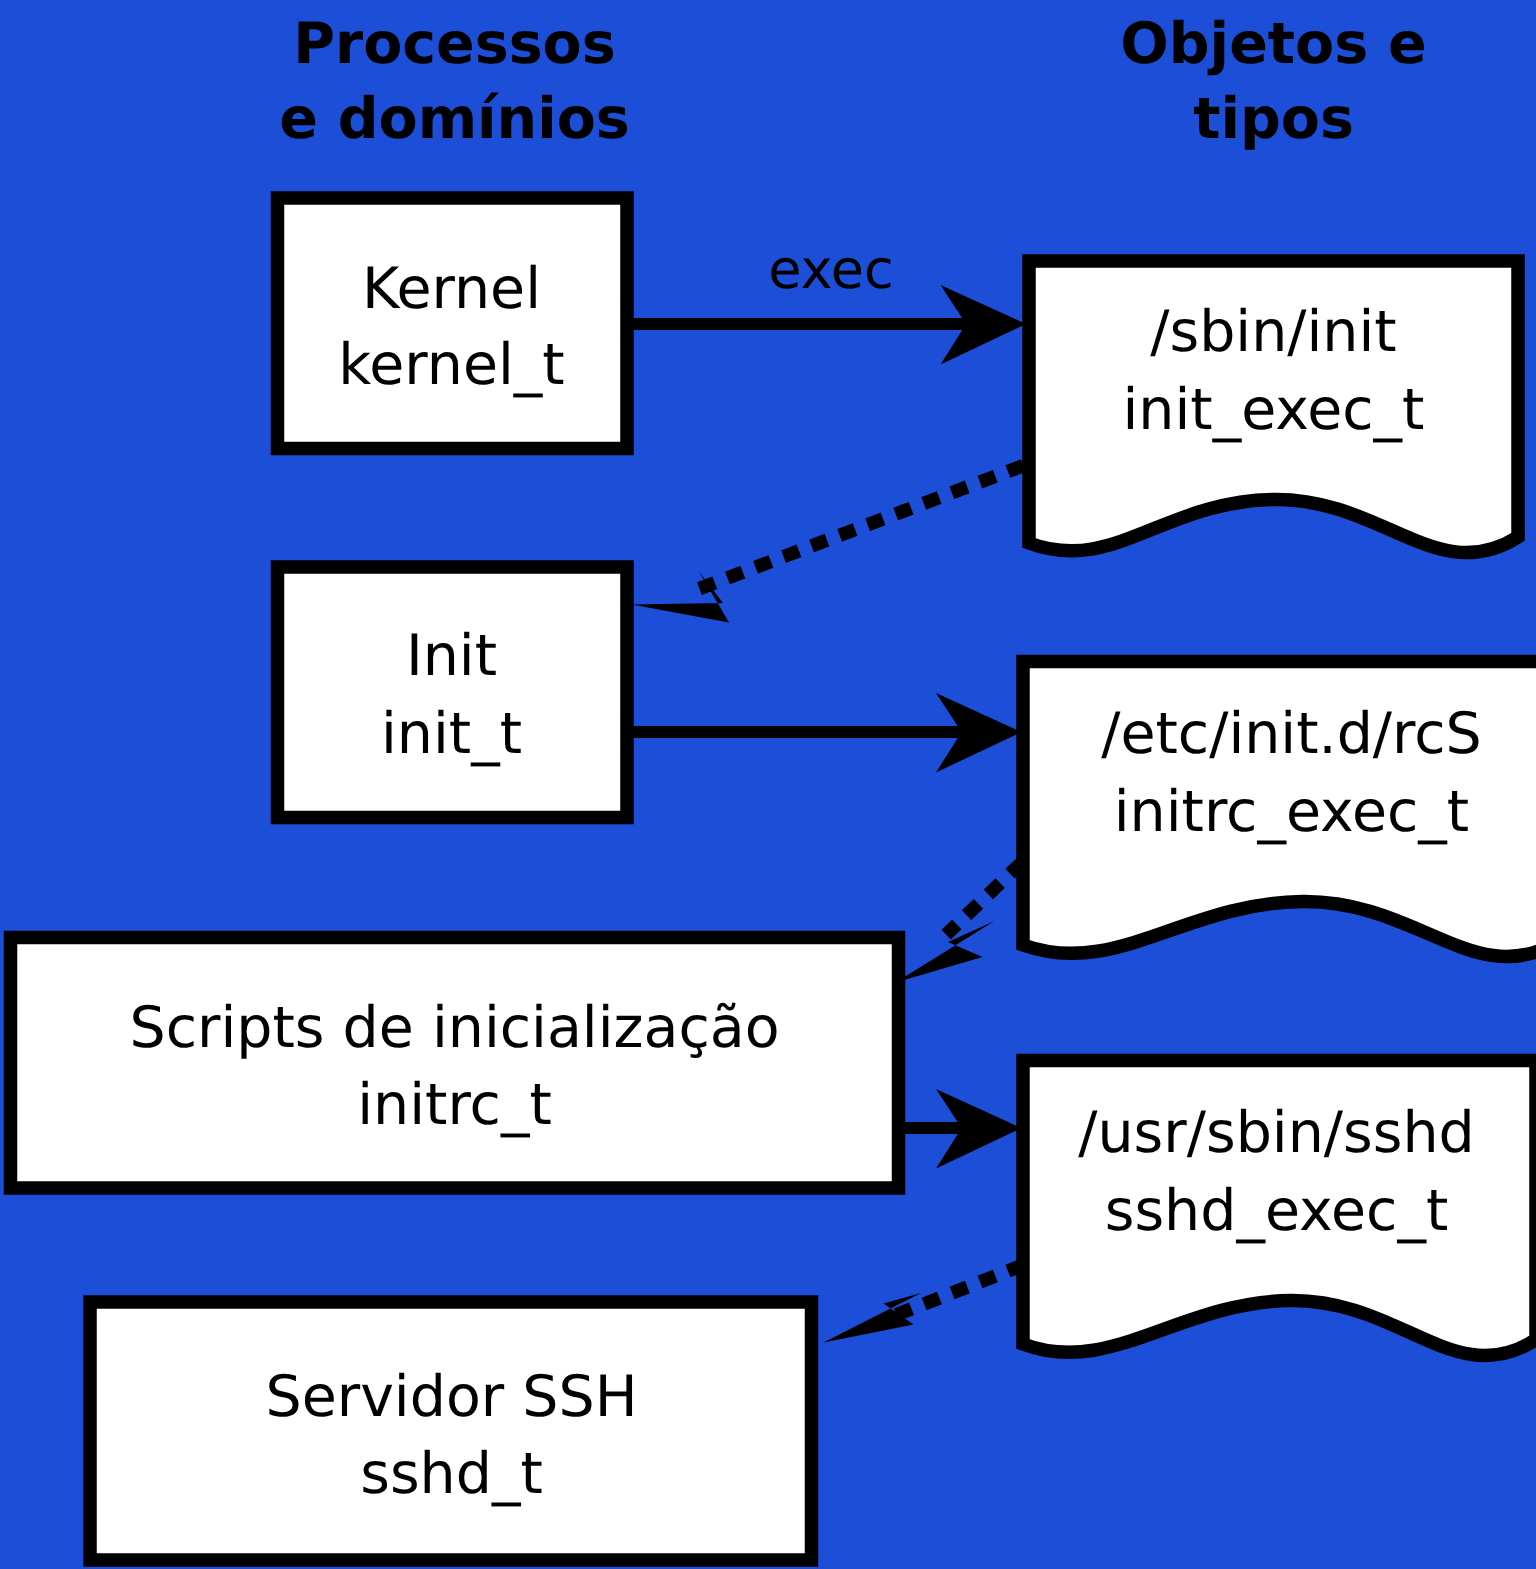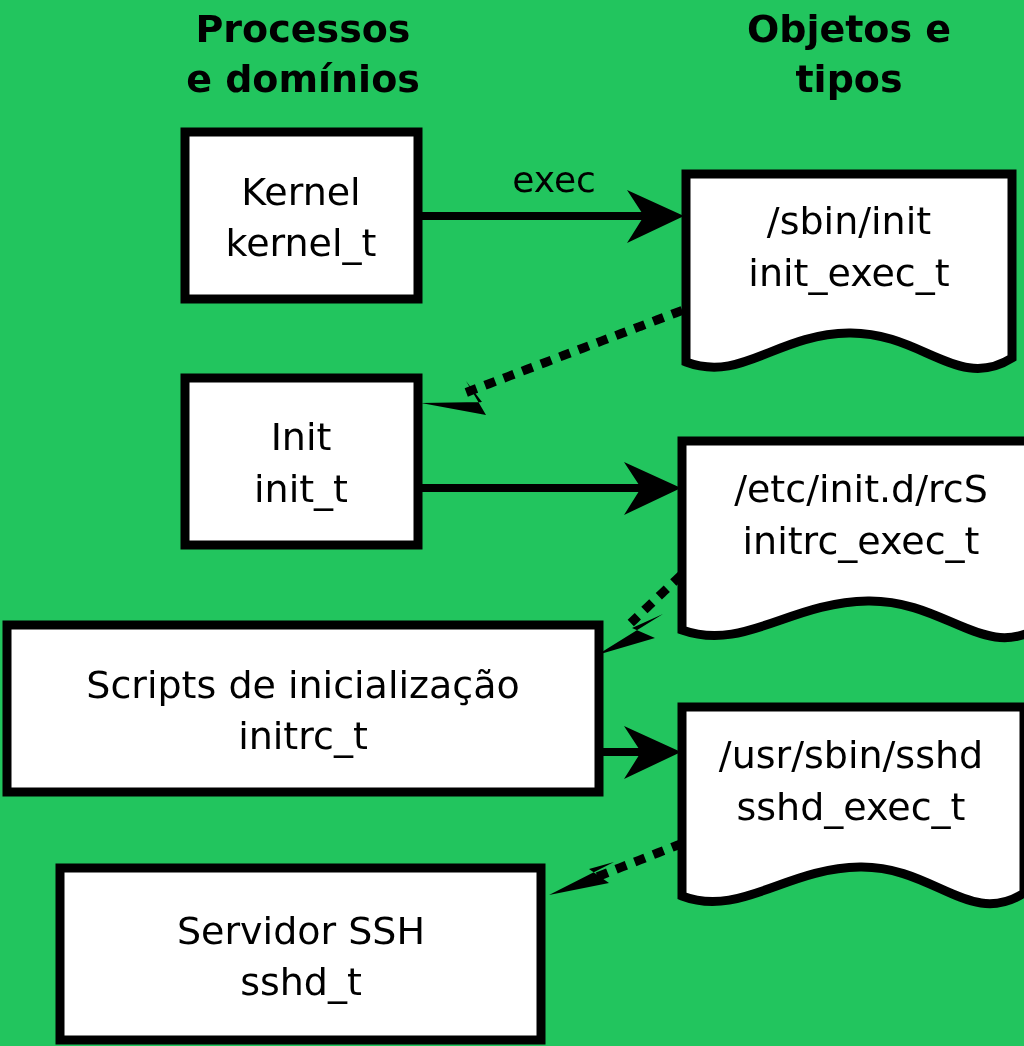--- a/index.html
+++ b/index.html
@@ -4,21 +4,21 @@
 <style>
   html, body {
     margin: 0;
     padding: 0;
     background: #ffffff;
   }
   #canvas {
     position: relative;
     width: 1024px;
     height: 1046px;
-    background: #22c55e;
+    background: #1d4ed8;
     overflow: hidden;
     font-family: "DejaVu Sans", "Liberation Sans", sans-serif;
   }
   #diagram-svg {
     position: absolute;
     left: 0;
     top: 0;
     width: 1024px;
     height: 1046px;
   }

